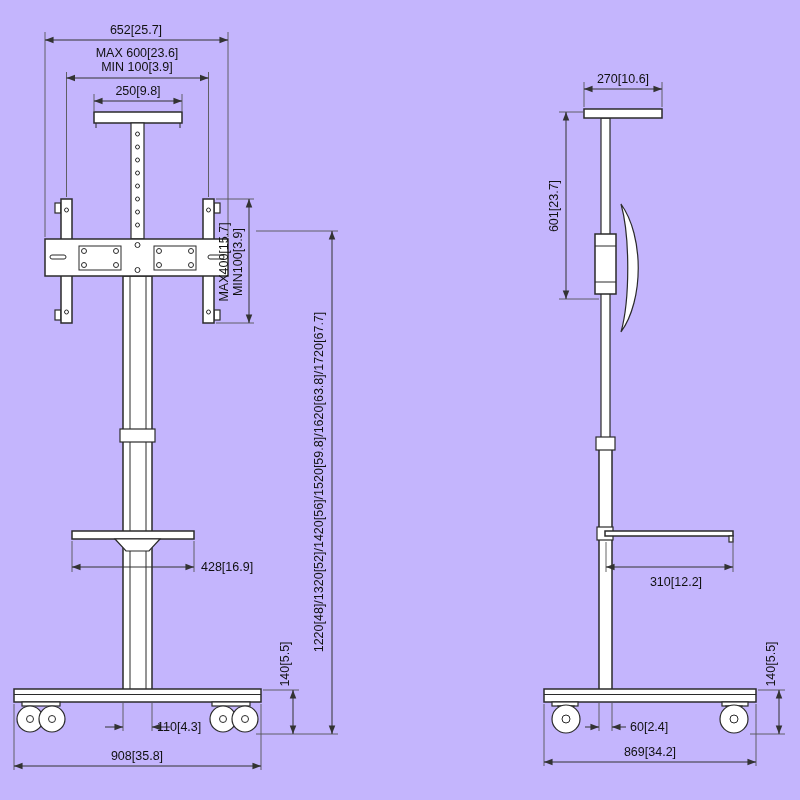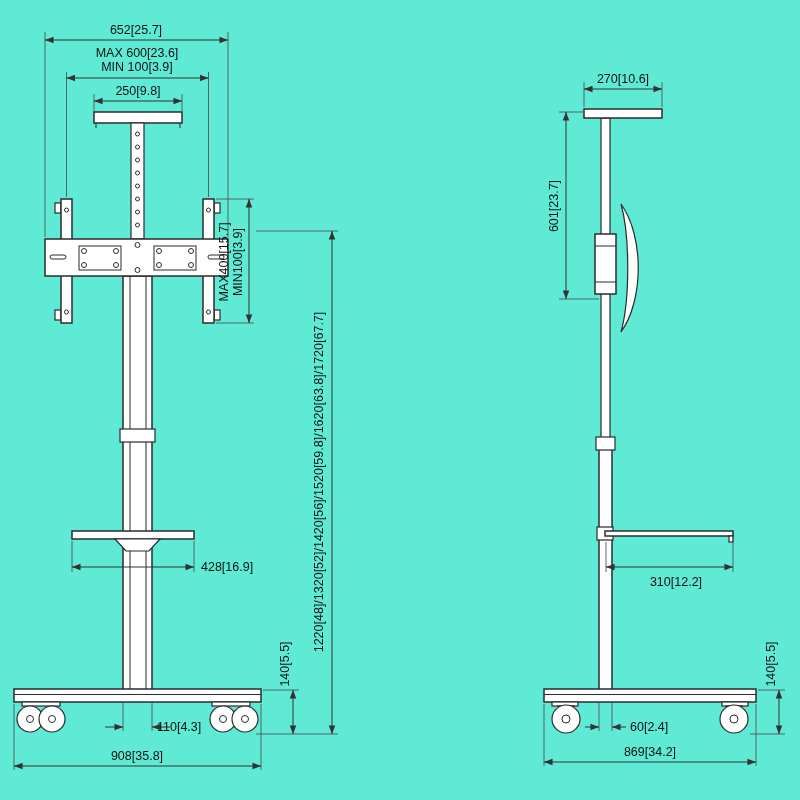--- a/index.html
+++ b/index.html
@@ -1,16 +1,16 @@
 <!DOCTYPE html>
 <html><head>
 <meta charset="utf-8">
 <style>
   html,body{margin:0;padding:0;background:#fff;}
-  .page{width:800px;height:800px;background:#5eead4;position:relative;overflow:hidden;}
+  .page{width:800px;height:800px;background:#c4b5fd;position:relative;overflow:hidden;}
   svg{display:block;}
   .outline{fill:#ffffff;stroke:#2b2b2b;stroke-width:1.5;}
   .outline2{fill:#ffffff;stroke:#2b2b2b;stroke-width:1.2;}
   .detail{fill:none;stroke:#2b2b2b;stroke-width:1;}
   .hole{fill:#ffffff;stroke:#2b2b2b;stroke-width:1;}
   .dimline{fill:none;stroke:#333333;stroke-width:1;}
   .extline{fill:none;stroke:#555555;stroke-width:0.9;}
   .dtext{font-family:"Liberation Sans", sans-serif;font-size:12.5px;fill:#111111;}
 </style>
 </head>

